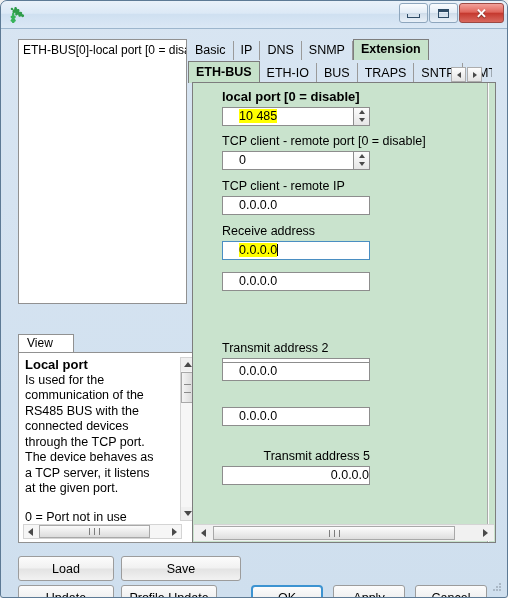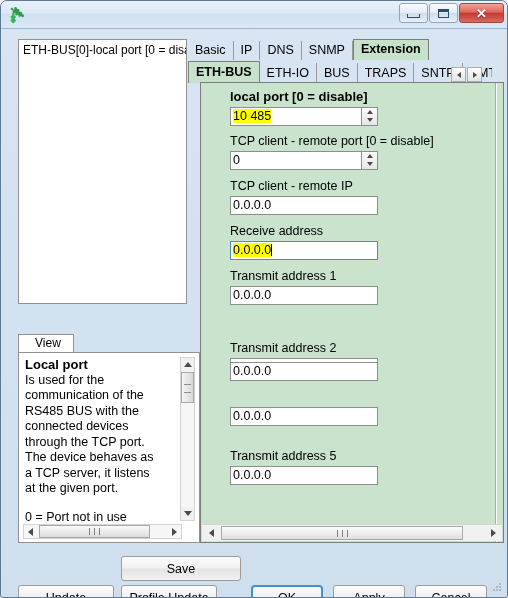--- a/index.html
+++ b/index.html
@@ -58,21 +58,21 @@
     overflow:hidden;
   }
   .tree-item{padding:3px 2px 0 4px;white-space:nowrap;font-size:12px;}
   .view-tabstrip{
     position:absolute;left:13px;top:303px;width:169px;height:18px;
   }
   .view-tab{
     position:absolute;left:0;top:0;width:56px;height:34px;
     background:#fff;border:1px solid #919191;border-bottom:none;
     box-sizing:border-box;
-    font-size:12px;padding-left:16px;line-height:17px;
+    font-size:12px;padding-left:8px;line-height:17px;
   }
   .view-body{
     position:absolute;left:13px;top:321px;width:182px;height:191px;
     background:#fff;border:1px solid #919191;box-sizing:border-box;
   }
   .help-area{
     position:absolute;left:6px;top:4px;width:136px;height:165px;
     overflow:hidden;font-size:12.5px;line-height:15.5px;
   }
   .help-title{font-weight:bold;font-size:13px;}
@@ -139,32 +139,32 @@
   .subtab-clip{overflow:hidden;max-width:28px;padding-right:0;border-right:none;}
   .subtab-arrows{position:absolute;right:10px;bottom:1px;display:flex;}
   .sa{
     width:15px;height:15px;border:1px solid #adadad;
     background:linear-gradient(180deg,#fdfdfd,#e4e4e4);
     display:flex;align-items:center;justify-content:center;
     box-sizing:border-box;margin-left:1px;
   }
   .sa .tri-left,.sa .tri-right{border-top-width:3px;border-bottom-width:3px;border-right-width:4px;border-left-width:4px;}
   .panel{
-    position:absolute;left:12px;top:43px;width:304px;height:461px;
+    position:absolute;left:4px;top:43px;width:304px;height:461px;
     background:#c9e3cd;border:1px solid #7d7d7d;box-sizing:border-box;
     overflow:hidden;
   }
   .panel-inner{position:absolute;left:0;top:0;width:282px;height:441px;}
   .fld{position:absolute;left:29px;}
   .fld-label{font-size:12.5px;white-space:nowrap;}
   .fld-label.b{font-weight:bold;font-size:13px;}
   .inputbox{
     margin-top:3px;width:148px;height:19px;
     background:#fff;border:1px solid #8d8d8d;box-sizing:border-box;
-    font-size:12.5px;line-height:17px;padding-left:2px;
+    font-size:12.5px;line-height:17px;padding-left:16px;
     position:relative;white-space:nowrap;overflow:hidden;
   }
   .inputbox.focus{border:1px solid #4a8ec2;}
   .hl{background:#ffff00;}
   .caret{display:inline-block;width:1px;height:12px;background:#000;vertical-align:-2px;}
   .spin{
     position:absolute;right:0;top:0;width:16px;height:17px;
     border-left:1px solid #8d8d8d;
     background:linear-gradient(180deg,#fcfcfc,#e6e6e6);
     box-sizing:border-box;
@@ -318,53 +318,53 @@
             </div>
             <div class="fld" style="top: 96px;">
               <div class="fld-label">TCP client - remote IP</div>
               <div class="inputbox"><span>0.0.0.0</span></div>
             </div>
             <div class="fld" style="top: 141px;">
               <div class="fld-label">Receive address</div>
               <div class="inputbox focus"><span class="hl">0.0.0.0</span><span class="caret"></span></div>
             </div>
             <div class="fld" style="top: 186px;">
-              <div class="fld-label">Transmit address 1</div>
               <div class="inputbox"><span>0.0.0.0</span></div>
             </div>
             <div class="fld" style="top: 231px; margin-top: 27px;">
               <div class="fld-label">Transmit address 2</div>
               <div class="inputbox"><span>0.0.0.0</span></div>
             </div>
             <div class="fld" style="top: 276px;">
               <div class="inputbox"><span>0.0.0.0</span></div>
             </div>
             <div class="fld" style="top: 321px;">
               <div class="inputbox"><span>0.0.0.0</span></div>
             </div>
-            <div class="fld" style="top: 366px;">
+            <div class="fld" style="top: 366px; text-align: right;">
               <div class="fld-label">Transmit address 5</div>
               <div class="inputbox"><span>0.0.0.0</span></div>
             </div>
           </div>
         <div class="panel-divider"></div>
         <div class="panel-hscroll">
           <div class="ph-arrow l">
               <span class="tri tri-left"></span>
             </div>
           <div class="ph-thumb">
               <span class="hs-grip"></span>
             </div>
           <div class="ph-arrow r">
               <span class="tri tri-right"></span>
             </div>
         </div>
       </div>
     </div>
 
+    <div class="btn" style="left:13px;top:525px;width:96px;">Load</div>
     <div class="btn" style="left:116px;top:525px;width:120px;">Save</div>
     <div class="btn" style="left:13px;top:554px;width:96px;">Update</div>
     <div class="btn" style="left:116px;top:554px;width:96px;">Profile Update</div>
     <div class="btn focus" style="left:246px;top:554px;width:72px;">OK</div>
     <div class="btn" style="left:328px;top:554px;width:72px;">Apply</div>
     <div class="btn" style="left:410px;top:554px;width:72px;">Cancel</div>
 
     <span class="resize-grip">
       <svg width="12" height="12" viewBox="0 0 12 12">
         <g fill="#8d9aa6">

